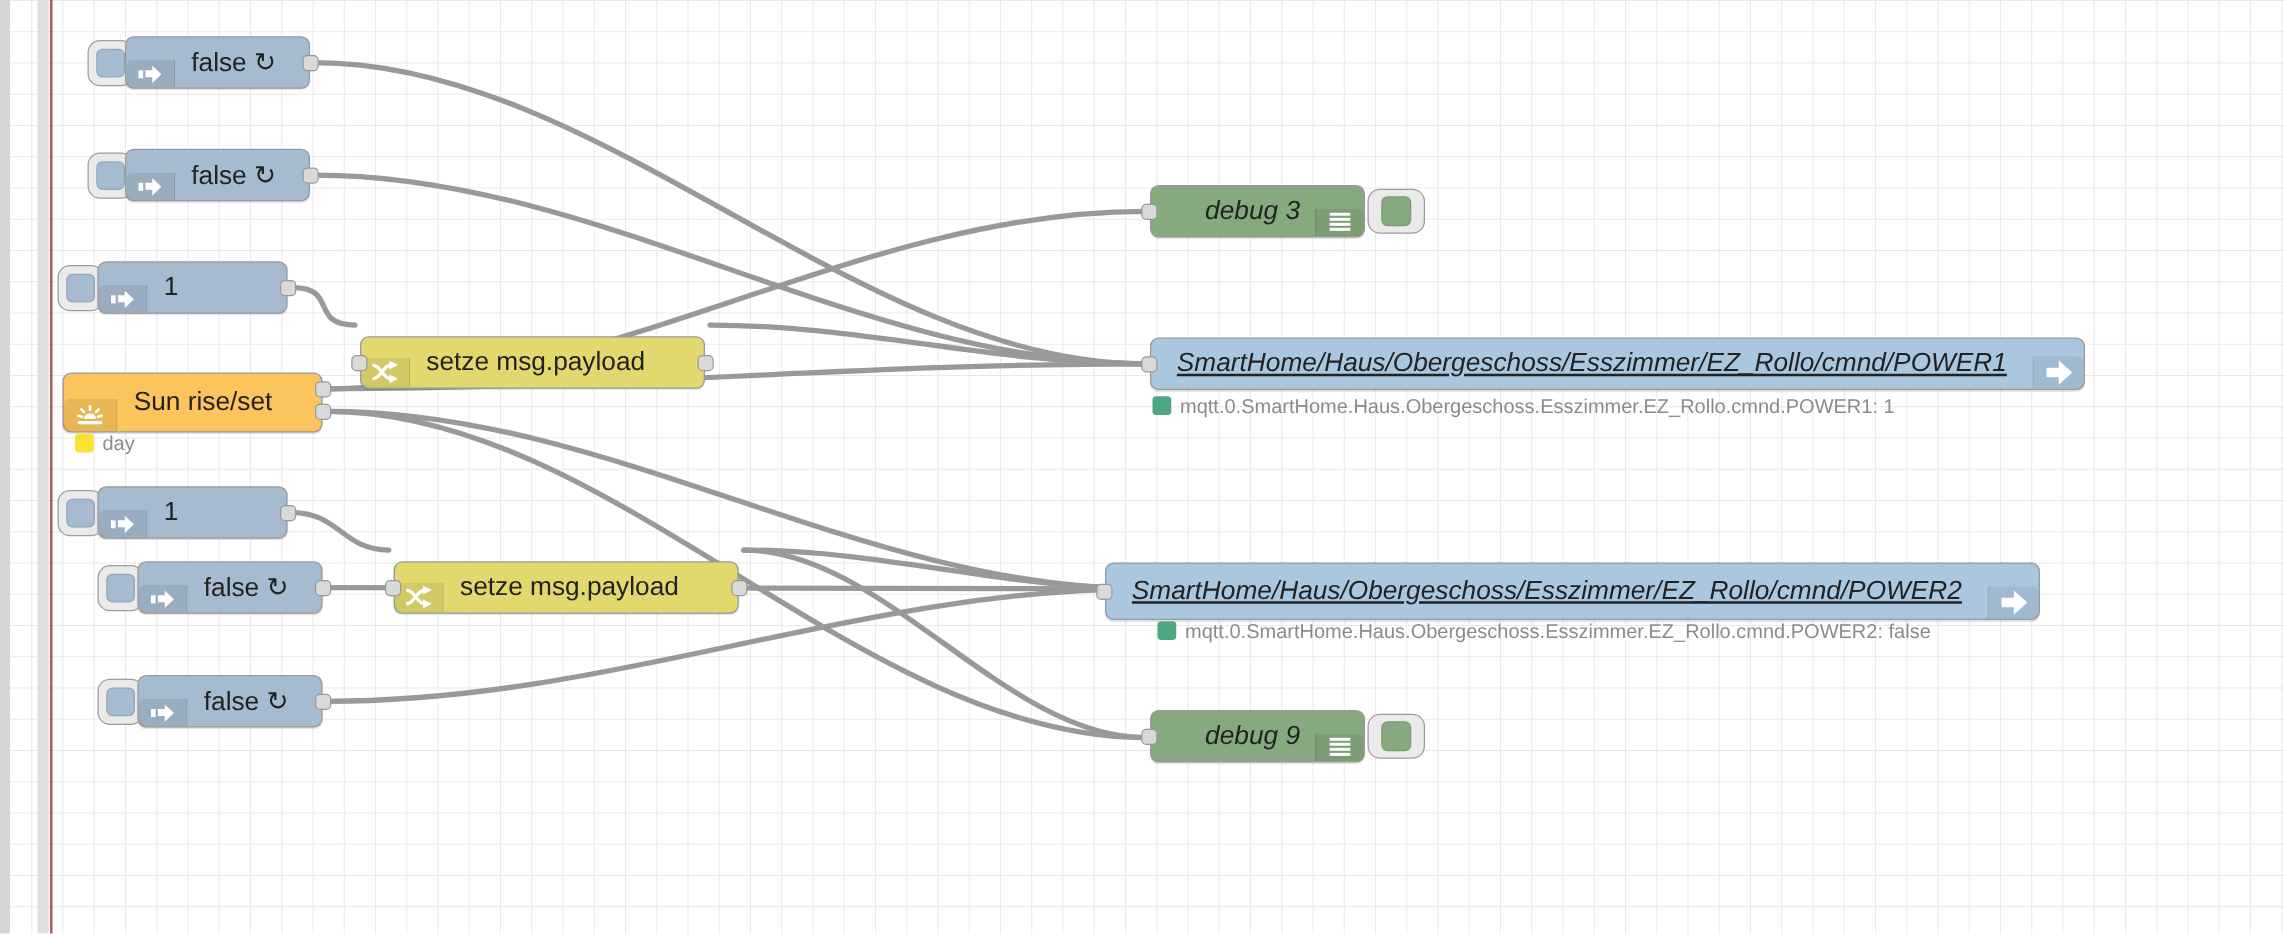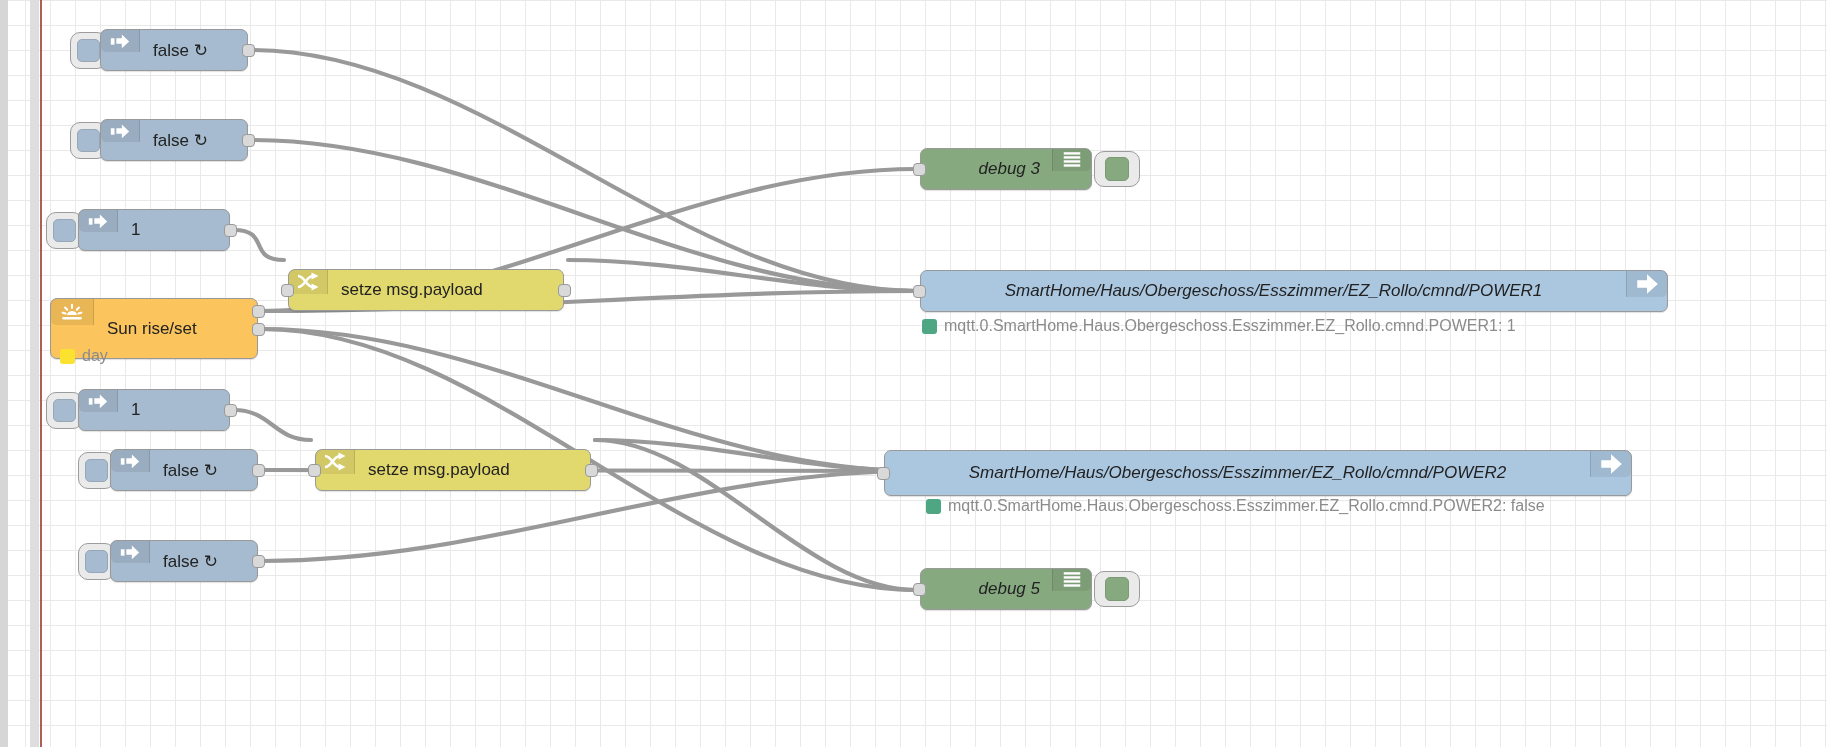--- a/index.html
+++ b/index.html
@@ -12,51 +12,51 @@
     font-family:"Liberation Sans","DejaVu Sans",sans-serif;
   }
   .edge-strip{position:absolute;left:0;top:0;width:8px;height:747px;background:#d6d6d6;}
   .band{position:absolute;left:30px;top:0;width:9px;height:747px;background:#dedede;}
   .guide{position:absolute;left:40px;top:0;width:2px;height:747px;background:#9c4433;opacity:.85;}
   svg.wires{position:absolute;left:0;top:0;z-index:1;}
   .wire{fill:none;stroke:#999;stroke-width:4.2px;stroke-linecap:round;}
   .node{
     position:absolute;z-index:2;box-sizing:border-box;
     border:1.6px solid #999;border-radius:7px;
-    display:flex;align-items:flex-start;
-    font-size:17px;color:#222;
+    display:flex;align-items:flex-end;
+    font-size:21px;color:#222;
     box-shadow:0 1px 1px rgba(0,0,0,0.12);
   }
   .node .lbl{align-self:center;white-space:nowrap;overflow:hidden;}
   .iconbox{width:38px;flex:0 0 38px;display:flex;align-items:center;justify-content:center;background:rgba(0,0,0,0.07);}
   .iconbox.lft{border-right:1px solid rgba(0,0,0,0.12);border-radius:5px 0 0 5px;}
   .iconbox.rgt{border-left:1px solid rgba(0,0,0,0.12);border-radius:0 5px 5px 0;}
   .n-inject{background:#a6bbcf;}
   .n-change{background:#e2d96e;margin-top:30px;}
   .n-sun{background:#fbc45c;}
   .n-debug{background:#87a980;font-style:italic;}
-  .n-out{background:#abc7e0;font-style:italic;}
+  .n-out{background:#abc7e0;font-style:italic;text-decoration:underline;}
   .n-inject .lbl,.n-change .lbl,.n-sun .lbl{padding-left:13px;}
   .n-debug .lbl{flex:1;text-align:right;padding-right:12px;}
   .n-out .lbl{flex:1;text-align:center;padding:0 10px;}
   .port{position:absolute;z-index:3;width:13px;height:13px;box-sizing:border-box;
         background:#d9d9d9;border:1.6px solid #999;border-radius:4px;}
   .port.in{left:-8px;top:50%;margin-top:-6.5px;}
   .port.out{right:-8px;top:50%;margin-top:-6.5px;}
   .port.o1{right:-8px;top:6px;margin-top:0;}
   .port.o2{right:-8px;top:24px;margin-top:0;}
   .pushbtn{position:absolute;z-index:2;width:37px;height:37px;box-sizing:border-box;
         background:#eaeaea;border:1.8px solid #9c9c9c;border-radius:10px;
         display:flex;align-items:center;justify-content:center;}
   .pushbtn .sq{width:21px;height:21px;border:1px solid #97a7b6;border-radius:5px;background:#a6bbcf;}
   .togglebtn{position:absolute;z-index:2;width:46px;height:36px;box-sizing:border-box;
         background:#eaeaea;border:1.8px solid #9c9c9c;border-radius:10px;
         display:flex;align-items:center;justify-content:center;}
   .togglebtn .sq{width:22px;height:22px;border:1px solid #7d9a76;border-radius:5px;background:#87a980;}
-  .status{position:absolute;z-index:2;display:flex;align-items:center;
+  .status{position:absolute;z-index:2;display:flex;
         font-size:16px;color:#8b8b8b;white-space:nowrap;}
   .status .dot{width:15px;height:15px;border-radius:3px;margin-right:7px;flex:0 0 15px;}
   .dot-green{background:#4ea782;}
   .dot-yellow{background:#fbe22e;}
   .icon{display:block;}
 </style>
 </head>
 <body>
 
 <div id="stage">
@@ -132,21 +132,21 @@
           </g>
         <path fill="#fff" d="M15.5 13.5l7 3.5-7 3.5z"></path>
           <path fill="#fff" d="M15.5 2.5l7 3.5-7 3.5z"></path>
       </svg>
     </div>
     <span class="lbl">setze msg.payload</span>
     <span class="port in"></span>
     <span class="port out"></span>
   </div>
 
-  <div class="node n-sun" style="left:50px;top:298px;width:208px;height:61px;">
+  <div class="node n-sun" style="left:50px;top:298px;width:208px;height:48px;">
     <div class="iconbox lft" style="flex-basis:42px;width:42px;">
       <svg class="icon" width="26" height="26" viewBox="0 0 24 24">
         <g fill="#fff">
             <rect x="3" y="16.5" width="18" height="2.4" rx="1"></rect>
             <path d="M7.3 14.8a4.8 4.8 0 0 1 9.4 0z"></path>
           </g>
         <g stroke="#fff" stroke-width="1.9" stroke-linecap="round">
             <path d="M12 5.4v2.8"></path>
             <path d="M5.6 7.9l2 2"></path>
             <path d="M18.4 7.9l-2 2"></path>
@@ -260,21 +260,21 @@
         </svg>
     </div>
     <span class="port in"></span>
   </div>
   <div class="status" style="left:926px;top:497px;">
     <span class="dot dot-green"></span>
     <span>mqtt.0.SmartHome.Haus.Obergeschoss.Esszimmer.EZ_Rollo.cmnd.POWER2: false</span>
   </div>
 
   <div class="node n-debug" style="left:920px;top:568px;width:172px;height:42px;">
-    <span class="lbl">debug 5</span>
+    <span class="lbl">debug 9</span>
     <div class="iconbox rgt">
       <svg class="icon" width="22" height="22" viewBox="0 0 24 24" fill="#fff">
           <rect x="3" y="3.5" width="18" height="2.6"></rect>
           <rect x="3" y="7.9" width="18" height="2.6"></rect>
           <rect x="3" y="12.3" width="18" height="2.6"></rect>
           <rect x="3" y="16.7" width="18" height="2.6"></rect>
         </svg>
     </div>
     <span class="port in"></span>
   </div>

